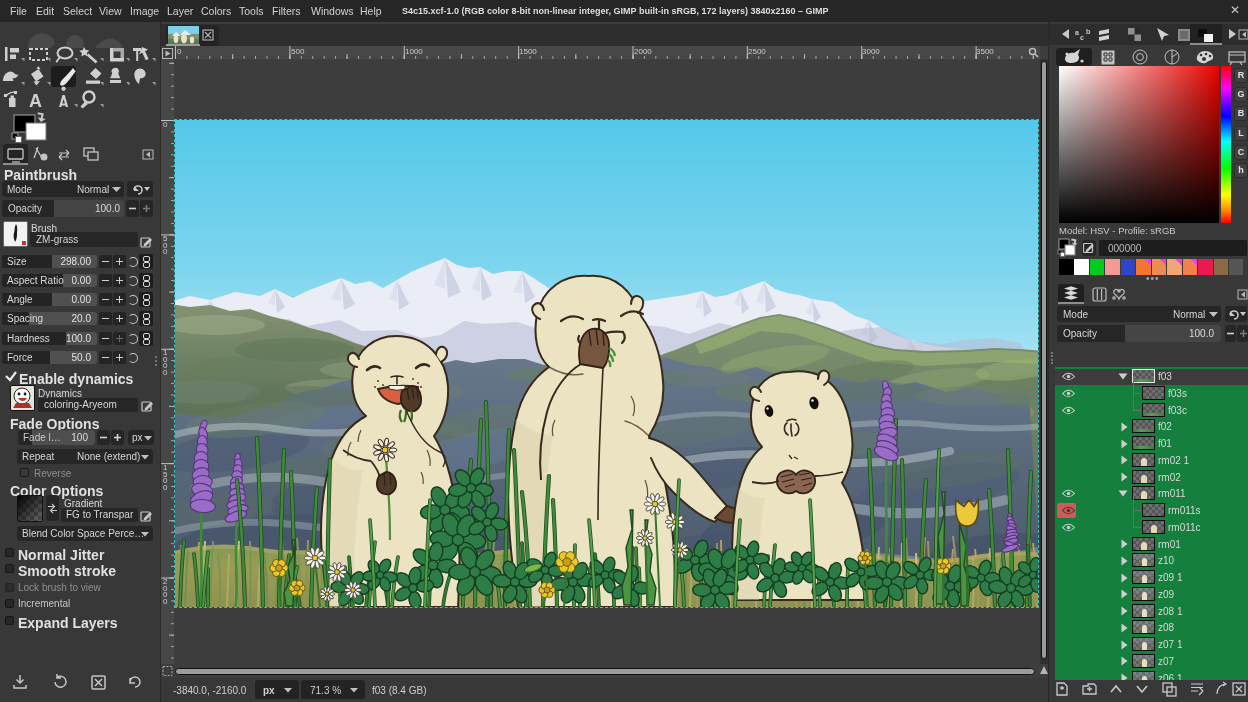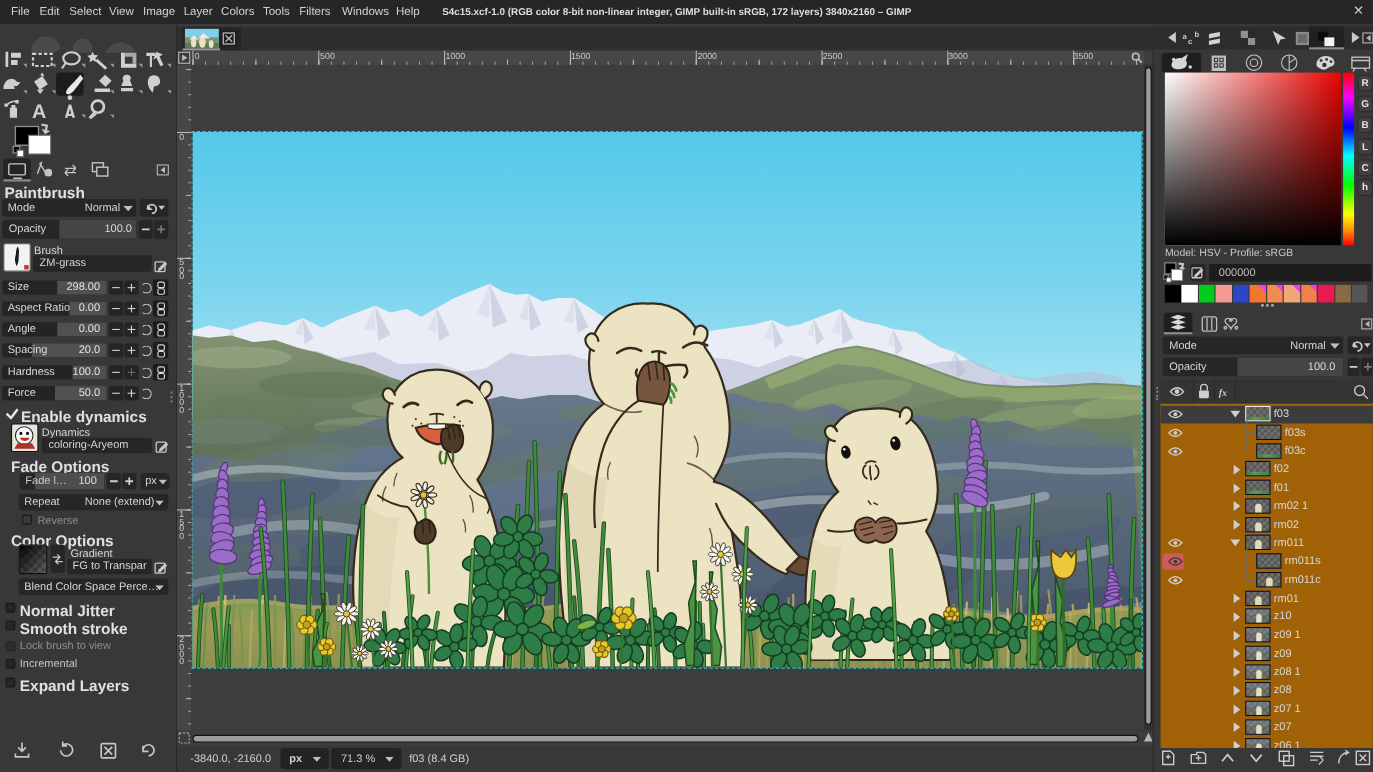--- a/index.html
+++ b/index.html
@@ -73,21 +73,21 @@
     color:#cfcfcf; font-size:10px; }
   .rnum { position:absolute; color:#cdcdcd; font-size:8px; }
   
   #rightdock { left:1048px; top:22px; width:200px; height:680px; background:#383838;
     border-left:1px solid #2a2a2a; }
   .rgbbtn { position:absolute; left:185px; width:14px; height:15px; background:#404040;
     border:1px solid #2c2c2c; border-radius:3px; color:#e2e2e2; font-size:9px; font-weight:bold;
     text-align:center; line-height:13px; }
   .sw { position:absolute; top:0; width:14.5px; height:16px; }
   
-  #layerlist { position:absolute; left:6px; top:345px; width:194px; height:313px; background:#a16207; overflow:hidden; }
+  #layerlist { position:absolute; left:6px; top:345px; width:194px; height:313px; background:#15803d; overflow:hidden; }
   .lrow { position:absolute; left:0; width:194px; height:16px; color:#d8d8d8; font-size:10px; }
   .thumb { position:absolute; width:23px; height:14px;
     background-image: linear-gradient(45deg,#555 25%,transparent 25%,transparent 75%,#555 75%),
       linear-gradient(45deg,#555 25%,transparent 25%,transparent 75%,#555 75%);
     background-color:#6e6e6e; background-size:6px 6px; background-position:0 0,3px 3px;
     border:1px solid #111; }
   .eye { position:absolute; top:2px; }
   .t-grass::after { content:""; position:absolute; left:0; bottom:0; width:100%; height:3px;
     background:linear-gradient(to right,#3f7d3c,#62995a 40%,#3f7d3c); }
   .t-fig::after { content:""; position:absolute; left:8px; bottom:0; width:6px; height:8px;
@@ -1595,34 +1595,20 @@
     </div>
     <span class="lbl" style="left:14px;top:306px">Opacity</span>
     <span class="val" style="left:100px;top:306px;width:65px">100.0</span>
     <div class="btn" style="left:176px;top:303px;width:11px;height:17px"></div>
     <div class="btn" style="left:188px;top:303px;width:11px;height:17px"></div>
     <svg class="abs" style="left:176px;top:303px" width="24" height="17" viewBox="0 0 24 17">
       <path d="M2 8.5 h7" stroke="#d0d0d0" stroke-width="1.6"></path>
       <path d="M15 8.5 h7 M18.5 5 v7" stroke="#787878" stroke-width="1.6"></path>
     </svg>
 
-    <div class="abs" style="left:6px;top:323px;width:194px;height:22px;background:#343434">
-      <svg width="194" height="22" viewBox="0 0 194 22">
-        <path d="M30 0 v22 M49 0 v22 M68 0 v22" stroke="#2a2a2a"></path>
-        <g stroke="#cfcfcf" fill="none" stroke-width="1.2">
-          <path d="M9 11 q6 -7 12 0 q-6 7 -12 0 z"></path>
-          <circle cx="15" cy="11" r="1.6" fill="#cfcfcf"></circle>
-          <rect x="35" y="10" width="9" height="7" fill="#cfcfcf" stroke="none" rx="1"></rect>
-          <path d="M36.5 10 v-2.5 a3 3 0 0 1 6 0 v2.5"></path>
-          <circle cx="181" cy="10" r="4.5"></circle>
-            <path d="M184.5 13.5 l4 4"></path>
-        </g>
-        <text x="53" y="15" font-size="9" font-style="italic" font-weight="bold" fill="#cfcfcf" font-family="Liberation Serif">fx</text>
-      </svg>
-    </div>
     <div id="layerlist">
       <div class="lrow" style="top:2.0px;background:#3c3c3c;">
           <svg class="eye" style="left:6px" width="15" height="11" viewBox="0 0 15 11">
             <path d="M1.5 5.5 q6 -6.5 12 0 q-6 6.5 -12 0 z" fill="none" stroke="#cfcfcf" stroke-width="1.1"></path>
             <circle cx="7.5" cy="5.5" r="1.7" fill="#cfcfcf"></circle>
           </svg>
           <svg class="abs" style="left:63px;top:4px" width="10" height="7">
             <path d="M0.5 0.5 h9 l-4.5 6 z" fill="#cfcfcf"></path>
           </svg>
           <div class="thumb t-grass" style="left:77px;top:0px;border-color:#e8e8e8"></div>

